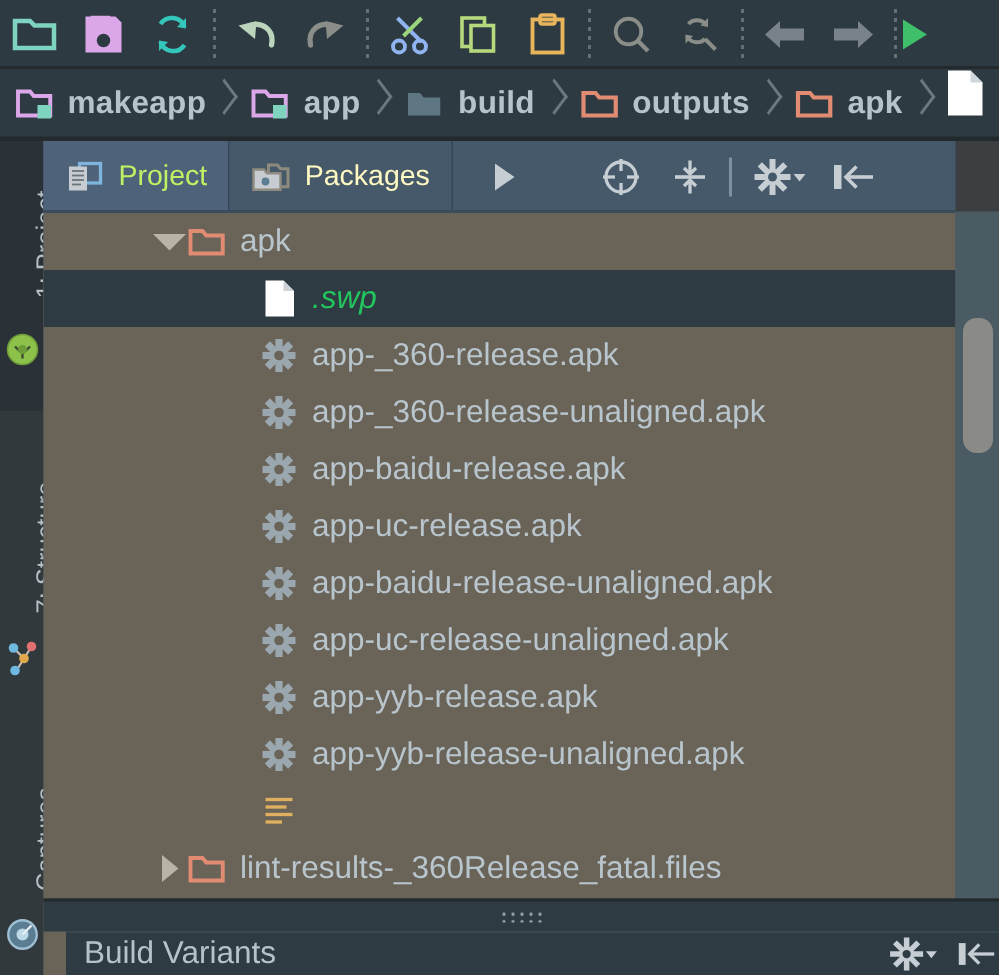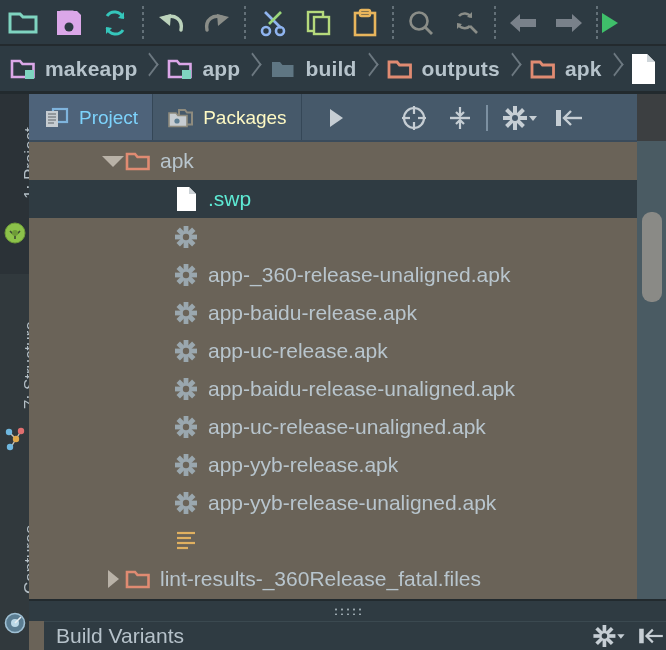--- a/index.html
+++ b/index.html
@@ -31,21 +31,21 @@
   }
   .toolbar-underline {
     position: absolute; left: 0; top: 44px; width: 666px; height: 2px;
     background: #232a2e;
   }
 
   
   .crumbbar {
     position: absolute; left: 0; top: 46px; width: 666px; height: 46px;
     background: #2d3a42;
-    display: flex; align-items: center; overflow: hidden;
+    display: flex; align-items: flex-start; overflow: hidden;
   }
   .crumb {
     display: flex; align-items: center; height: 46px;
     padding: 0 4px 0 10px; flex: 0 0 auto;
   }
   .crumb .ctext {
     color: #b6c3cb; font-size: 21px; font-weight: bold;
     margin-left: 9px; white-space: nowrap;
     letter-spacing: .2px;
   }
@@ -97,21 +97,21 @@
     position: absolute; left: 608px; top: 0; width: 29px; height: 47px;
     background: #3c3f41;
   }
   .tab {
     height: 47px; display: flex; align-items: center;
     padding: 0 14px 0 14px; flex: 0 0 auto;
     border-right: 1px solid #354757;
   }
   .tab.sel { background: #4e637a; }
   .tab .tlabel { font-size: 19px; margin-left: 10px; white-space: nowrap; }
-  .tab.sel .tlabel { color: #7dd3fc; }
+  .tab.sel .tlabel { color: #bef264; }
   .tab .tlabel.dim { color: #fef9c3; }
   .tw-actions { display: flex; align-items: center; height: 47px; flex: 1 1 auto; }
   .act { width: 40px; height: 47px; display: flex; align-items: center; justify-content: center; }
   .act-sep { width: 2px; height: 26px; background: #8fa3b4; margin: 0 6px; opacity: .75; }
   .tw-header-line {
     position: absolute; left: 0; top: 46px; width: 608px; height: 2px; background: #3a4b5b;
   }
 
   
   .tree {
@@ -119,21 +119,21 @@
     background: #6a6358; overflow: hidden;
   }
   .trow {
     position: relative; height: 38px; display: flex; align-items: center;
     white-space: nowrap;
   }
   .trow.sel { background: #2f3b42; }
   .trow .tname {
     font-size: 21px; color: #b8c5cd; margin-left: 9px;
   }
-  .trow.sel .tname { color: #5eead4; }
+  .trow.sel .tname { color: #22c55e; font-style: italic; }
   .ind { flex: 0 0 auto; }
   .expander {
     width: 24px; height: 38px; flex: 0 0 auto;
     display: flex; align-items: center; justify-content: center;
   }
   .tri-down {
     width: 0; height: 0;
     border-left: 11px solid transparent; border-right: 11px solid transparent;
     border-top: 11px solid #b9b2a7;
   }
@@ -484,20 +484,21 @@
       <g fill="#9aa7ae">
         <circle cx="12" cy="12" r="5.5"></circle>
         <rect x="9.6" y="1" width="4.8" height="22"></rect>
         <rect x="1" y="9.6" width="22" height="4.8"></rect>
         <rect x="9.6" y="1" width="4.8" height="22" transform="rotate(45 12 12)"></rect>
         <rect x="1" y="9.6" width="22" height="4.8" transform="rotate(45 12 12)"></rect>
       </g>
       <circle cx="12" cy="12" r="3.2" fill="#6a6358"></circle>
             </svg>
           </div>
+          <span class="tname">app-_360-release.apk</span>
         </div>
         <div class="trow">
           <div class="ind" style="width: 120px;"></div>
           <div class="expander"></div>
           <div class="ticon">
             <svg width="24" height="24" viewBox="0 0 24 24">
       <g fill="#9aa7ae">
         <circle cx="12" cy="12" r="5.5"></circle>
         <rect x="9.6" y="1" width="4.8" height="22"></rect>
         <rect x="1" y="9.6" width="22" height="4.8"></rect>

